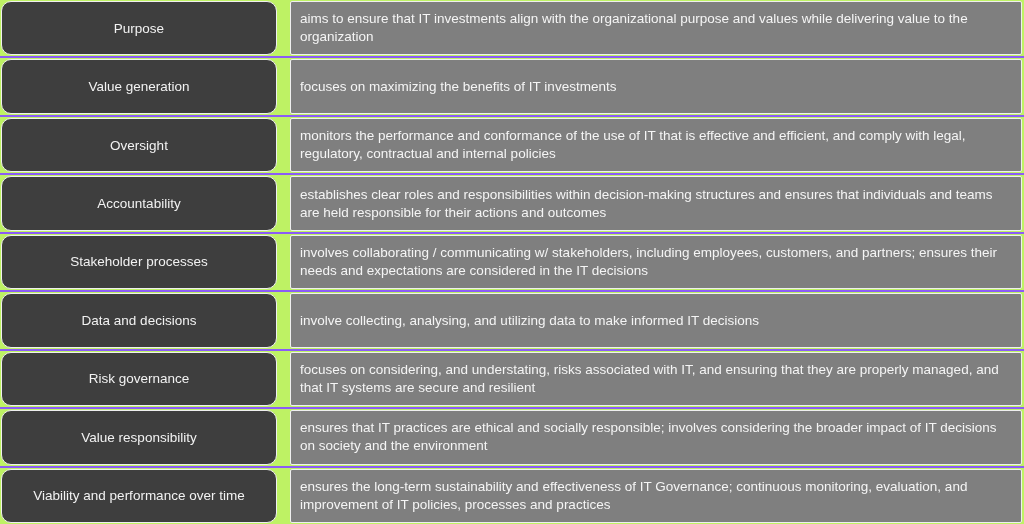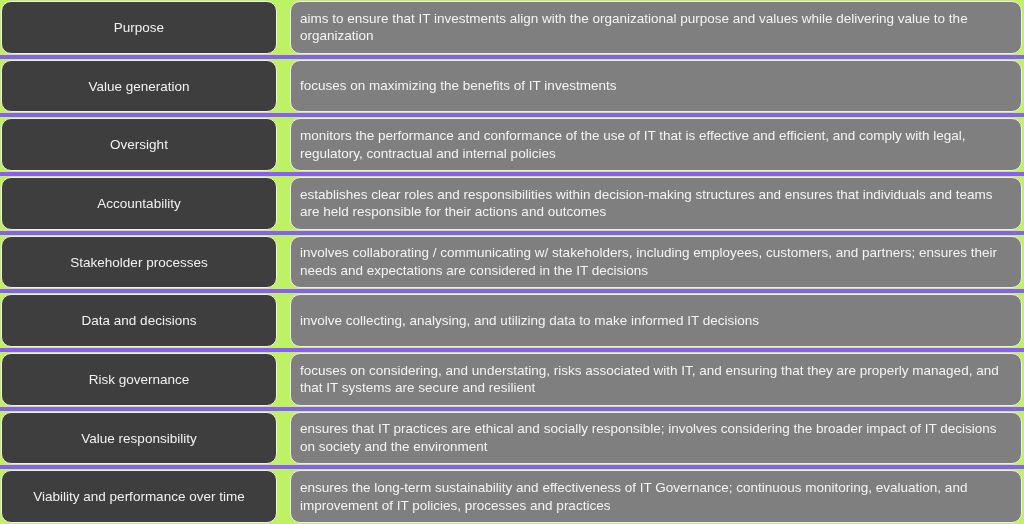--- a/index.html
+++ b/index.html
@@ -12,21 +12,21 @@
     box-sizing: border-box;
     font-family: "Liberation Sans", sans-serif;
     overflow: hidden;
   }
   .row {
     flex: 1;
     display: flex;
     gap: 13px;
     min-height: 0;
   }
-  .row + .row { border-top: 4px solid #8b5cf6; }
+  .row + .row { border-top: 2px solid #8b5cf6; }
   .label-box {
     flex: 0 0 276px;
     box-sizing: border-box;
     margin: 1px 0 1px 1px;
     background: #3e3e3e;
     border: 1.5px solid #efefef;
     border-radius: 10px;
     color: #f2f2f2;
     display: flex;
     align-items: center;
@@ -34,21 +34,21 @@
     text-align: center;
     font-size: 13.5px;
     padding: 2px 6px;
   }
   .desc-box {
     flex: 1;
     box-sizing: border-box;
     margin: 1px 2px 1px 0;
     background: #7f7f7f;
     border: 1.5px solid #efefef;
-    border-radius: 10px;
+    border-radius: 2px;
     color: #f5f5f5;
     display: flex;
     align-items: center;
     font-size: 13.5px;
     line-height: 1.32;
     padding: 2px 14px 2px 9px;
   }
 </style>
 </head>
 <body>

